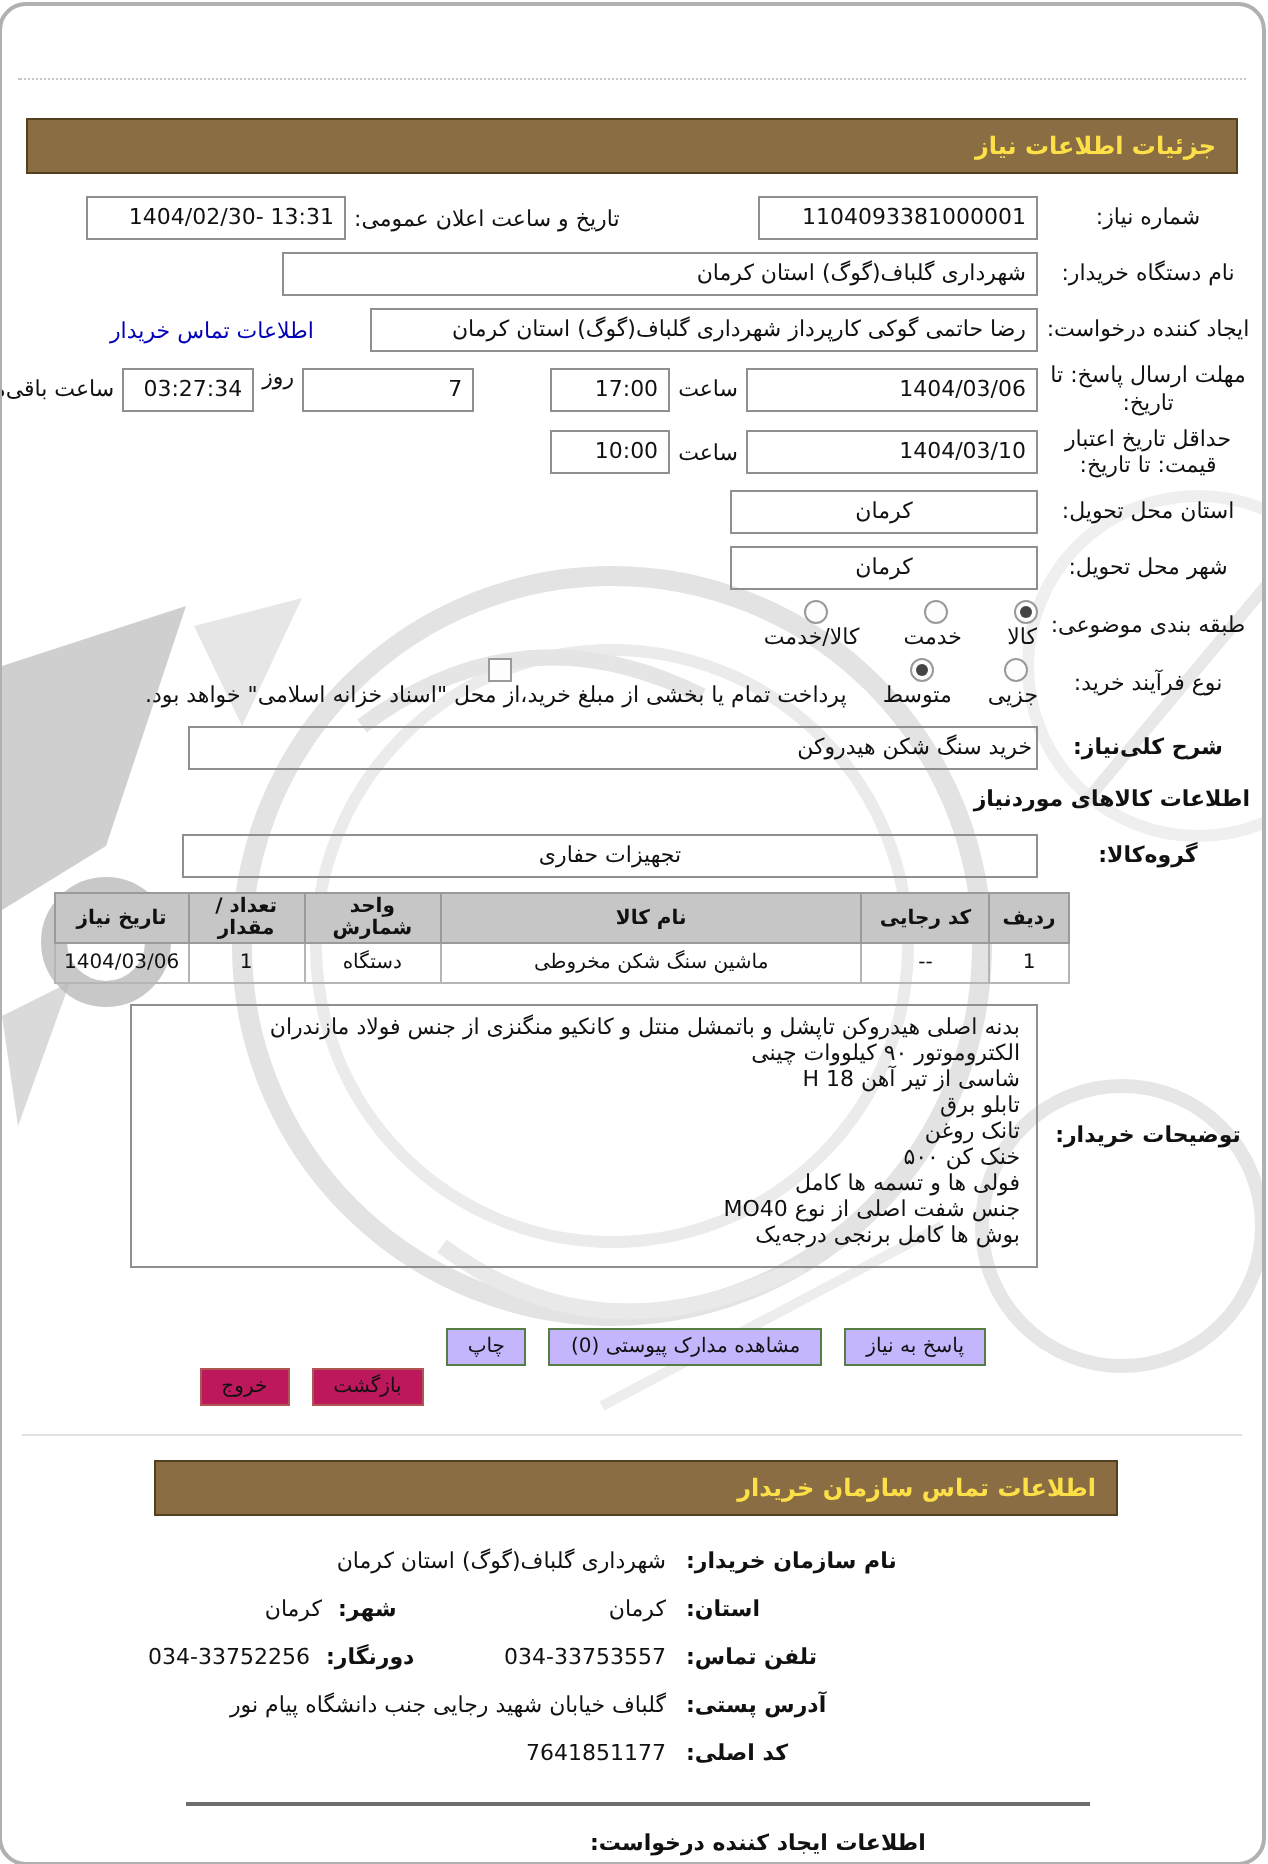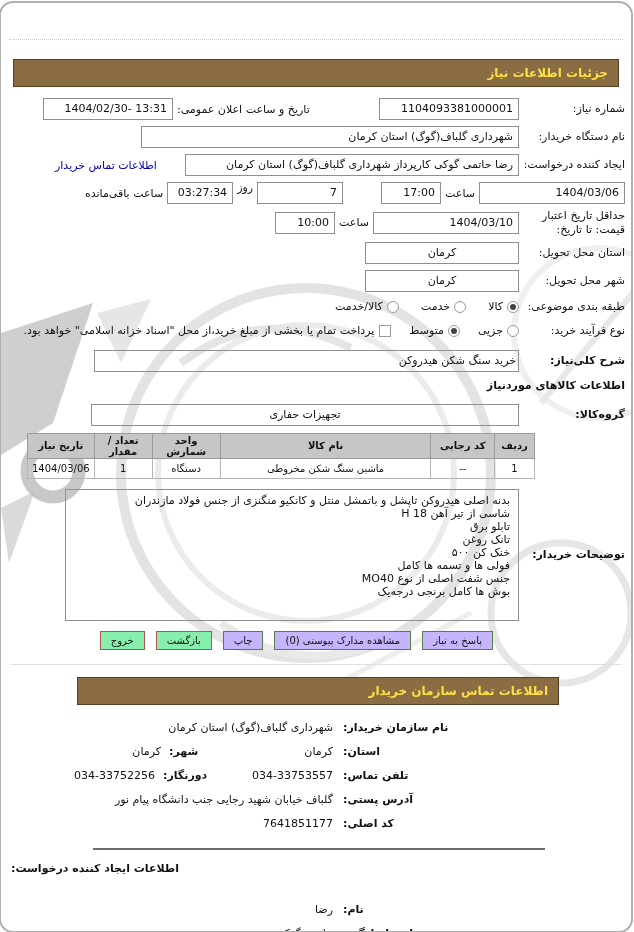--- a/index.html
+++ b/index.html
@@ -11,54 +11,54 @@
   }
   .watermark{position:absolute;inset:0;z-index:0;pointer-events:none;}
   .content{position:relative;z-index:1;}
   .dotline{position:absolute;top:36px;left:8px;right:8px;border-top:1px dotted #c8c8c8;}
   .bar{background:#8a6d42;border:1px solid #52401f;color:#fde047;font-weight:bold;
        font-size:12px;height:26px;line-height:26px;padding:0 10px;}
   .bar1{margin:56px 12px 0;}
   .bar2{margin:12px 72px 0 76px;}
   .form{margin:10px 6px 0;}
   .row{display:flex;align-items:center;margin-bottom:4px;min-height:24px;}
-  .lbl{width:102px;flex:none;padding-left:4px;line-height:1.25;}
+  .lbl{width:102px;flex:none;padding-left:4px;line-height:1.25;text-align:center;}
   .b{font-weight:bold;}
   .box{border:1px solid #8f8f8f;height:20px;line-height:20px;padding:0 5px;
        background:transparent;overflow:hidden;white-space:nowrap;flex:none;}
   .center{text-align:center;}
   .pushleft{margin-right:auto;}
   .link{color:#0000bb;text-decoration:none;cursor:pointer;}
   .small-lbl{padding:0 4px;flex:none;}
   .raised{position:relative;top:-6px;}
   .radio{width:10px;height:10px;border:1px solid #9a9a9a;border-radius:50%;
          background:#fdfdfd;flex:none;position:relative;margin-left:4px;}
   .radio.sel::after{content:'';position:absolute;inset:2px;border-radius:50%;background:#444;}
   .chk{width:10px;height:10px;border:1px solid #9a9a9a;background:#fdfdfd;flex:none;margin-left:5px;}
-  .opt{display:flex;align-items:center;margin-left:22px;}
+  .opt{display:flex;align-items:center;margin-left:22px;flex-direction:column;}
   .bigbox{border:1px solid #8f8f8f;width:436px;height:122px;padding:4px 8px;
           line-height:13px;background:transparent;flex:none;}
   .tbl{width:508px;margin:6px 90px 10px auto;border-collapse:collapse;font-size:10px;}
   .tbl th{background:#c6c6c6;border:1px solid #9a9a9a;font-weight:bold;height:18px;padding:1px 2px;}
   .tbl td{border:1px solid #b5b5b5;height:17px;text-align:center;padding:1px 2px;background:transparent;}
   .btnrow{display:flex;align-items:center;margin:10px 132px 0 0;gap:11px;}
   .btn{height:19px;line-height:17px;padding:0 10px;font-size:10px;flex:none;
        border:1px solid #567d46;background:#c4b5fd;cursor:pointer;
        font-family:"DejaVu Sans",sans-serif;color:#111;}
-  .btn.red{background:#86efac;border-color:#b05454;}
+  .btn.red{background:#be185d;border-color:#b05454;margin-top:40px;}
   .panel-sep{margin:14px 4px 0;border-top:1px solid #e0e0e0;}
   .crow{display:flex;align-items:flex-start;margin:0 76px 7px 0;min-height:17px;}
   .clabel{width:212px;flex:none;text-align:left;font-weight:bold;padding-left:10px;}
   .cval{text-align:right;padding-left:6px;}
   .cval1{width:100px;flex:none;}
   .clabel2{width:58px;flex:none;text-align:left;font-weight:bold;padding-left:8px;}
   .cval2{width:90px;flex:none;text-align:right;}
   .wideval{width:240px;flex:none;}
   .darkline{margin:14px 86px 12px 92px;border-top:2px solid #6e6e6e;}
-  .ctitle{margin:0 76px 28px 0;display:flex;justify-content:flex-end;}
+  .ctitle{margin:0 76px 28px 0;display:flex;}
   .ctitle .clabel{width:260px;}
   .contact-block{margin-top:16px;}
 </style>
 </head>
 <body>
 
 <div class="page">
 
   <svg class="watermark" width="630" height="928" viewBox="0 0 630 928">
     <circle cx="305" cy="470" r="185" fill="none" stroke="#e3e3e3" stroke-width="10"></circle>
@@ -107,20 +107,21 @@
 
       <div class="row">
         <div class="lbl">ایجاد کننده درخواست:</div>
         <div class="box" style="width:322px">
           <span>رضا حاتمی گوکی کارپرداز شهرداری گلباف(گوگ) استان کرمان</span>
         </div>
         <a class="link pushleft" style="margin-left:48px">اطلاعات تماس خریدار</a>
       </div>
 
       <div class="row">
+        <div class="lbl">مهلت ارسال پاسخ: تا تاریخ:</div>
         <div class="box" style="width:134px">
           <span dir="ltr">1404/03/06</span>
         </div>
         <div class="small-lbl">ساعت</div>
         <div class="box" style="width:48px">
           <span dir="ltr">17:00</span>
         </div>
         <div class="box" style="width:74px;margin-right:38px">
           <span dir="ltr">7</span>
         </div>
@@ -226,20 +227,21 @@
             <td>1</td>
             <td dir="ltr">1404/03/06</td>
           </tr>
         </tbody>
       </table>
 
       <div class="row" style="align-items:center;margin-top:4px">
         <div class="lbl b">توضیحات خریدار:</div>
         <div class="bigbox">
           <div>بدنه اصلی هیدروکن تاپشل و باتمشل منتل و کانکیو منگنزی از جنس فولاد مازندران</div>
+          <div>الکتروموتور ۹۰ کیلووات چینی</div>
           <div>شاسی از تیر آهن H 18</div>
           <div>تابلو برق</div>
           <div>تانک روغن</div>
           <div>خنک کن ۵۰۰</div>
           <div>فولی ها و تسمه ها کامل</div>
           <div>جنس شفت اصلی از نوع MO40</div>
           <div>بوش ها کامل برنجی درجه‌یک</div>
         </div>
       </div>
 

